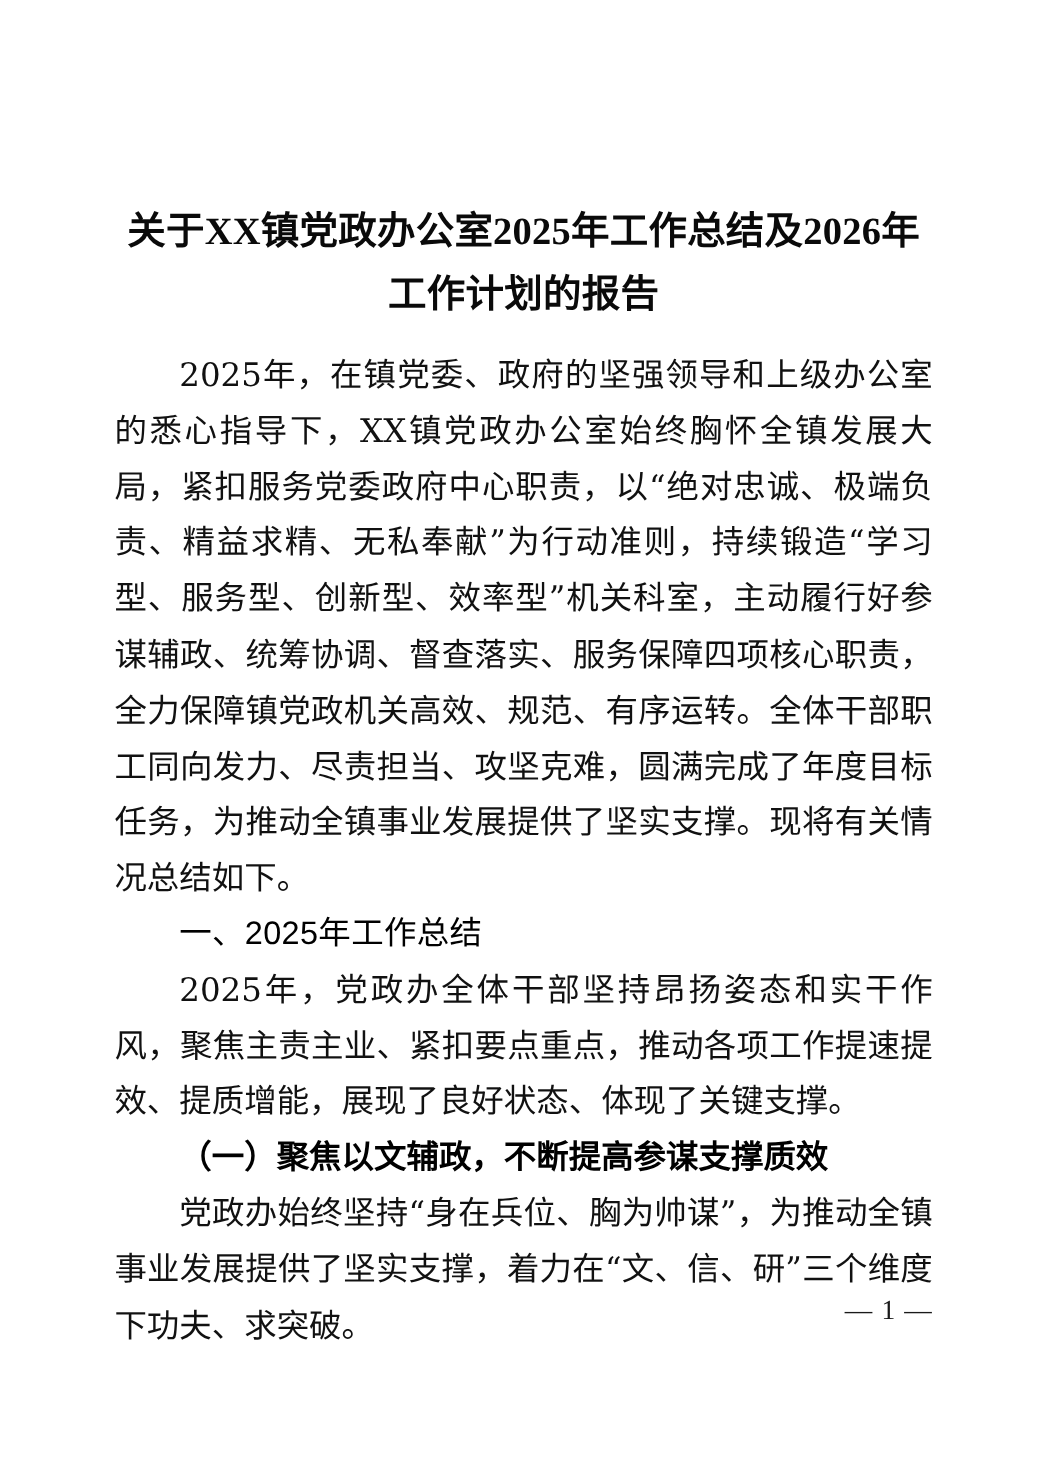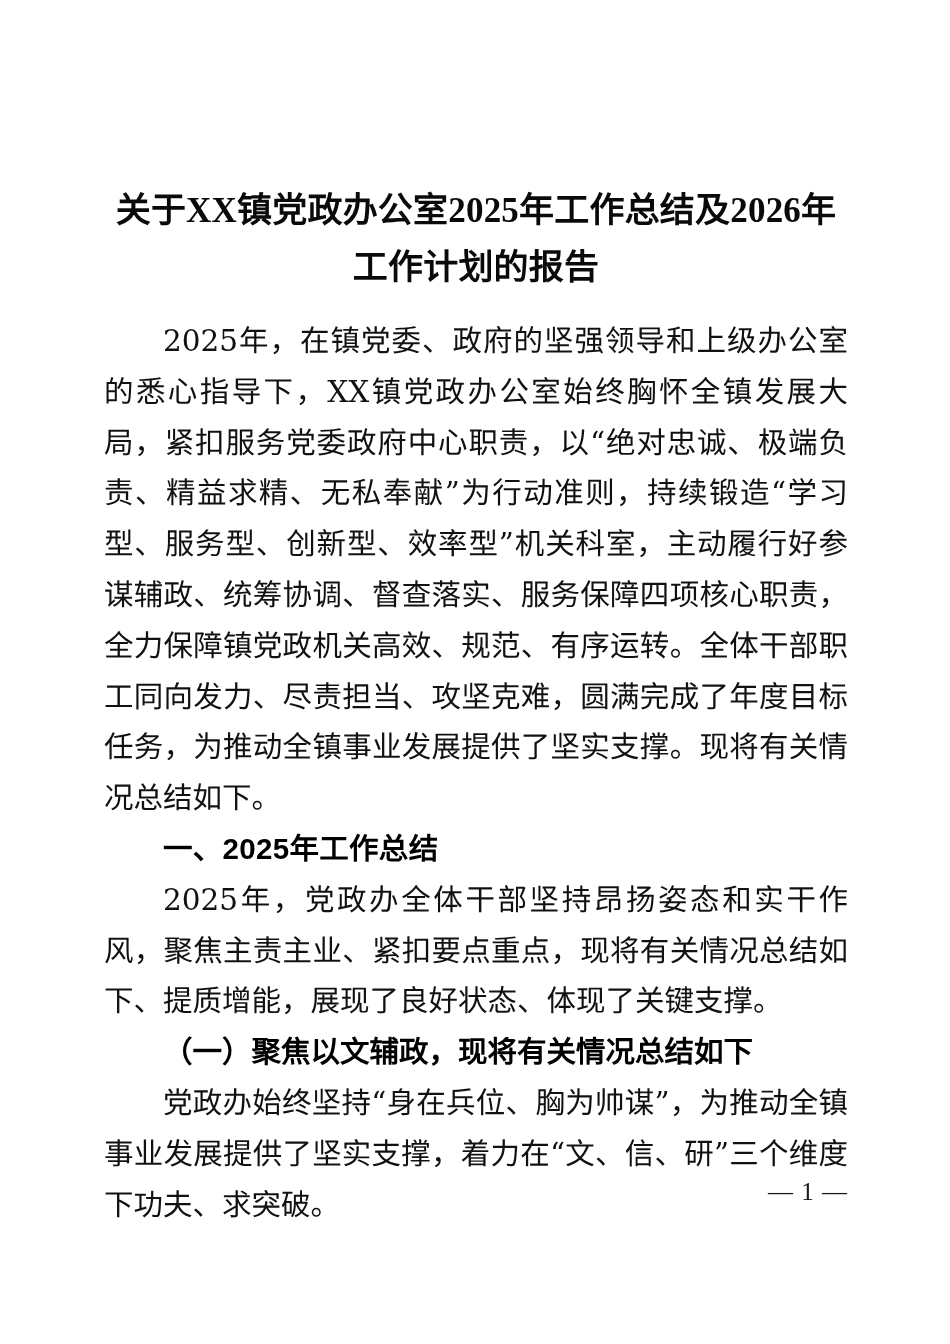--- a/index.html
+++ b/index.html
@@ -71,21 +71,21 @@
     margin-top: 20px;
   }
 
   
   .heading-1 {
     margin: 0;
     padding: 0;
     font-family: "Liberation Sans", "DejaVu Sans", sans-serif;
     font-size: 29.5px;
     line-height: 50.8px;
-    font-weight: 700;
+    font-weight: 400;
     text-indent: 2em;
     color: #000000;
     letter-spacing: 0.3px;
     word-break: break-all;
   }
 
   
   .heading-2 {
     margin: 0;
     padding: 0;
@@ -118,23 +118,23 @@
 <div class="page">
 
   <div class="content">
 
     <h1 class="doc-title">关于XX镇党政办公室2025年工作总结及2026年工作计划的报告</h1>
 
     <p class="body-para para-gap-top">2025年，在镇党委、政府的坚强领导和上级办公室的悉心指导下，XX镇党政办公室始终胸怀全镇发展大局，紧扣服务党委政府中心职责，以“绝对忠诚、极端负责、精益求精、无私奉献”为行动准则，持续锻造“学习型、服务型、创新型、效率型”机关科室，主动履行好参谋辅政、统筹协调、督查落实、服务保障四项核心职责，全力保障镇党政机关高效、规范、有序运转。全体干部职工同向发力、尽责担当、攻坚克难，圆满完成了年度目标任务，为推动全镇事业发展提供了坚实支撑。现将有关情况总结如下。</p>
 
     <h2 class="heading-1">一、2025年工作总结</h2>
 
-    <p class="body-para">2025年，党政办全体干部坚持昂扬姿态和实干作风，聚焦主责主业、紧扣要点重点，现将有关情况总结如下、提质增能，展现了良好状态、体现了关键支撑。</p>
+    <p class="body-para">2025年，党政办全体干部坚持昂扬姿态和实干作风，聚焦主责主业、紧扣要点重点，推动各项工作提速提效、提质增能，展现了良好状态、体现了关键支撑。</p>
 
-    <h3 class="heading-2">（一）聚焦以文辅政，现将有关情况总结如下</h3>
+    <h3 class="heading-2">（一）聚焦以文辅政，不断提高参谋支撑质效</h3>
 
     <p class="body-para">党政办始终坚持“身在兵位、胸为帅谋”，为推动全镇事业发展提供了坚实支撑，着力在“文、信、研”三个维度下功夫、求突破。</p>
 
   </div>
 
   <div class="page-number">— 1 —</div>
 
 </div>
 
 </body></html>

